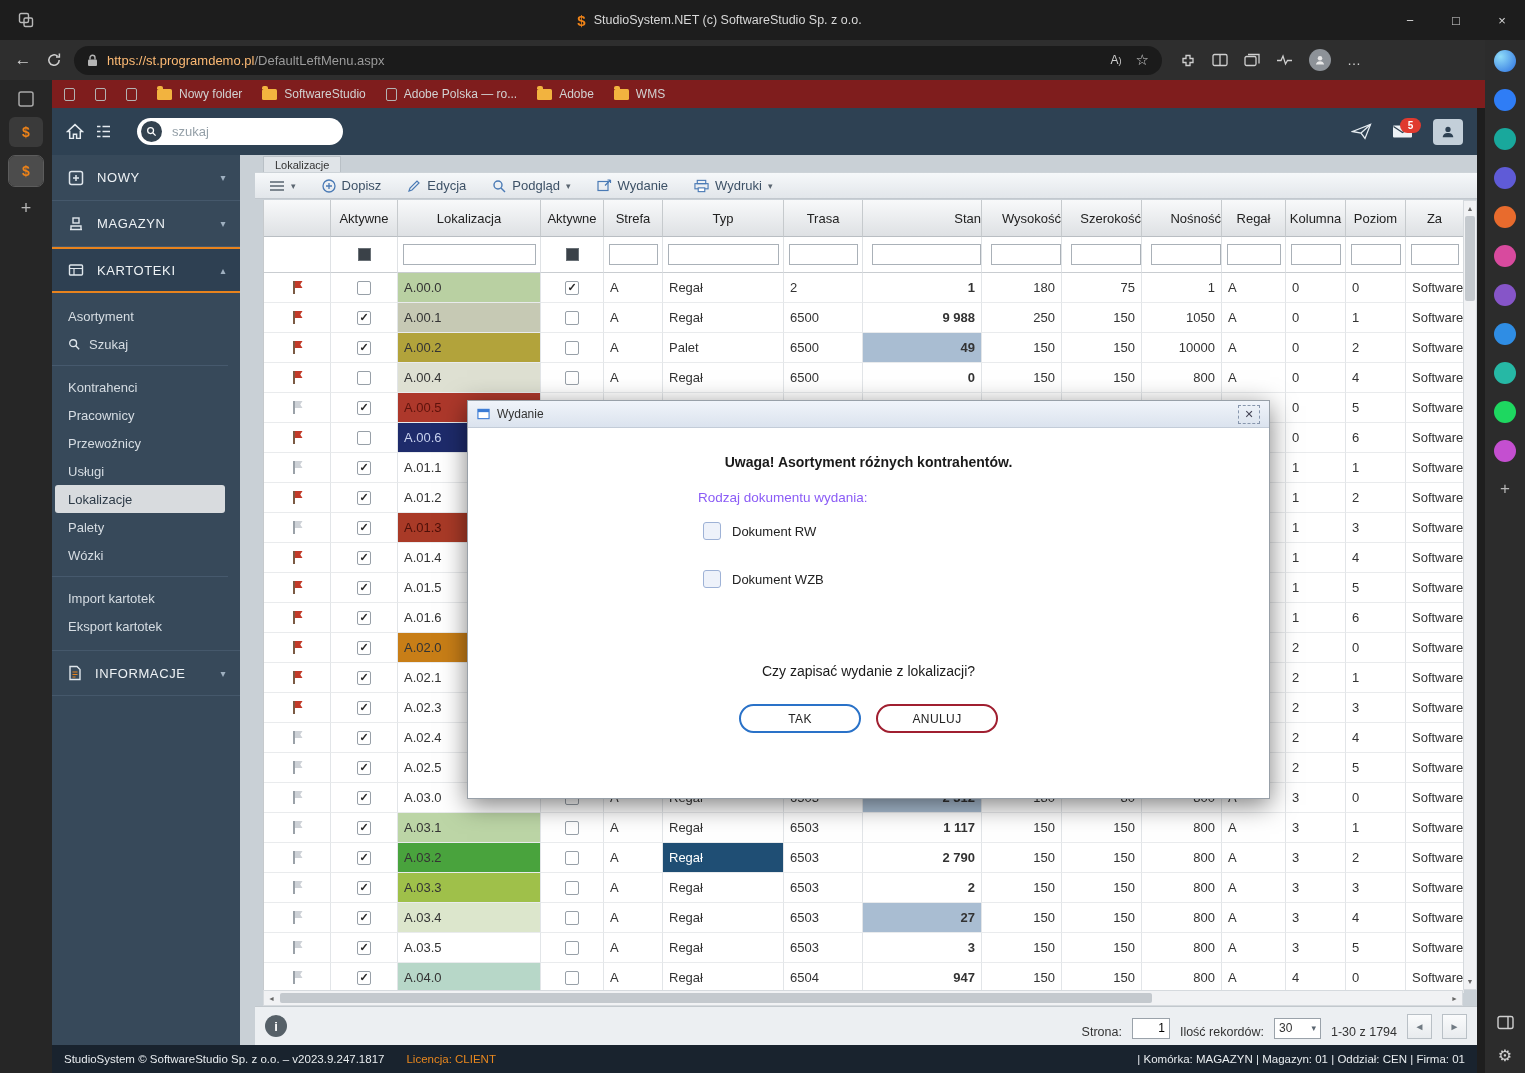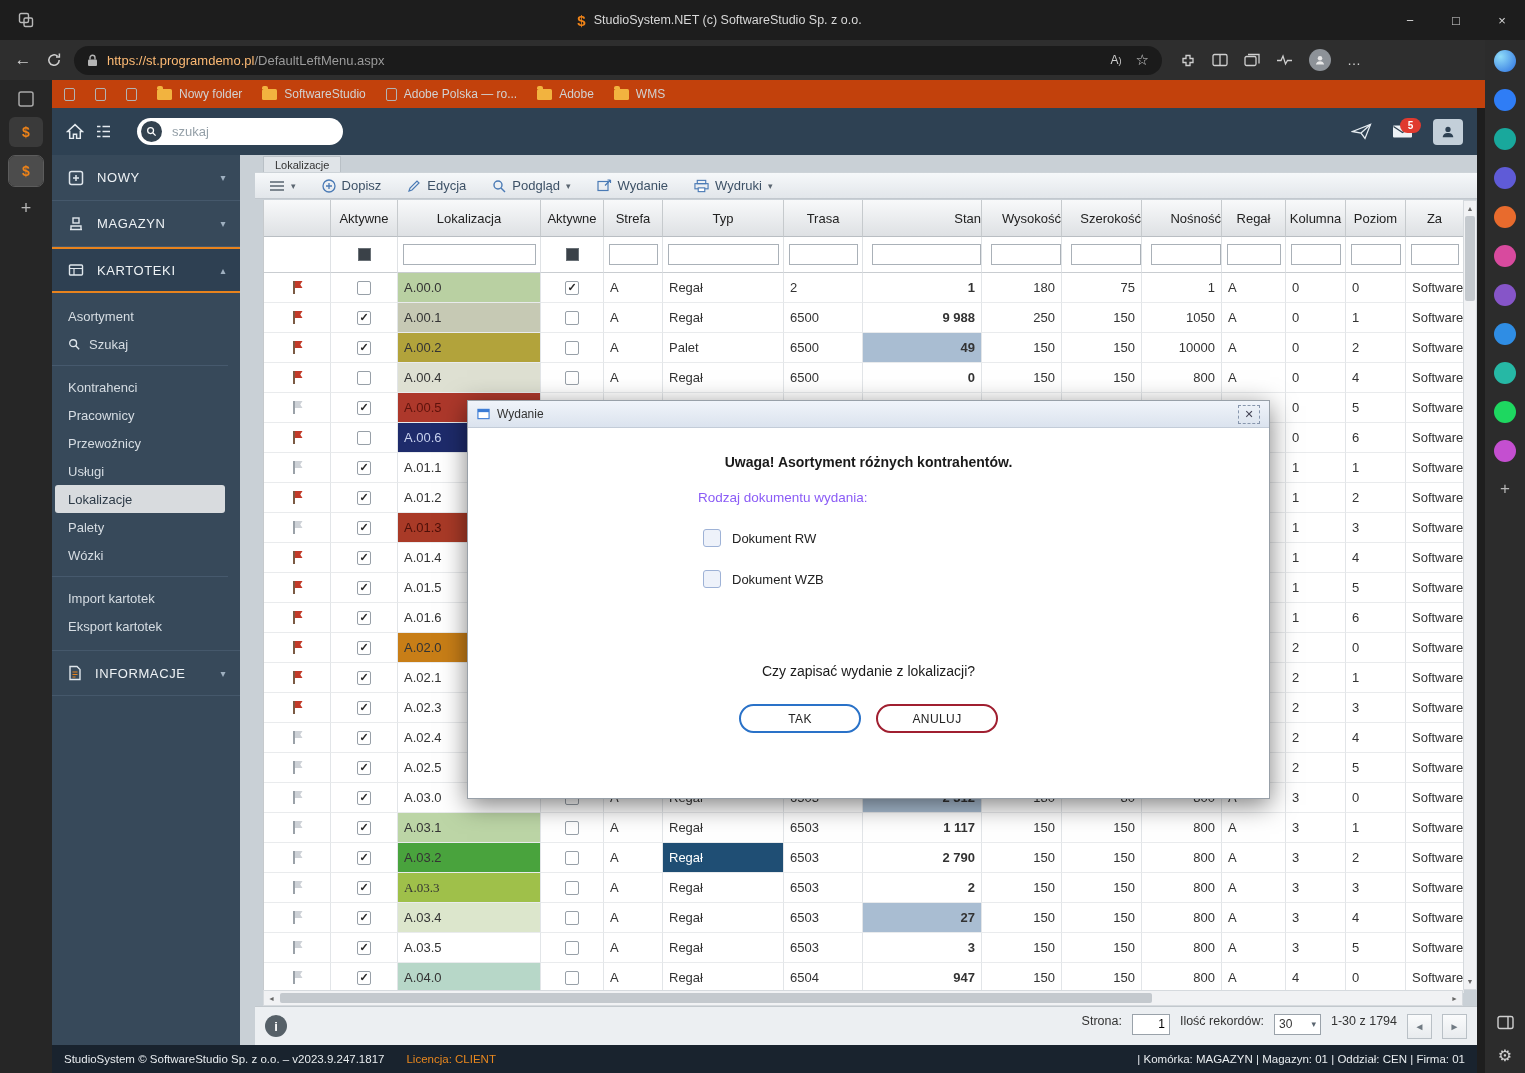--- a/index.html
+++ b/index.html
@@ -19,21 +19,21 @@
   .nav-ic{color:#cfcfcf;font-size:17px;width:22px;text-align:center;}
   .addr{flex:1;max-width:1062px;height:29px;background:#1b1b1b;border-radius:15px;display:flex;align-items:center;padding:0 13px;gap:9px;font-size:13px;}
   .url-host{color:#fdba74;}
   .url-path{color:#9b9b9b;}
   .addr-right{margin-left:auto;display:flex;align-items:center;gap:14px;color:#cfcfcf;font-size:12px;}
   .chrome-right{display:flex;align-items:center;gap:16px;margin-left:6px;color:#cfcfcf;}
   .star{font-size:15px;}
   .avatar{width:22px;height:22px;border-radius:50%;background:#8d9298;display:flex;align-items:center;justify-content:center;}
   .more{font-size:14px;letter-spacing:1px;}
 
-  .bookmarks{position:absolute;left:0;top:80px;width:1485px;height:28px;background:#c2410c;display:flex;align-items:center;padding-left:64px;box-sizing:border-box;gap:20px;color:#d2d2d2;font-size:12px;}
+  .bookmarks{position:absolute;left:0;top:80px;width:1485px;height:28px;background:#7f1d1d;display:flex;align-items:center;padding-left:64px;box-sizing:border-box;gap:20px;color:#d2d2d2;font-size:12px;}
   .bm{display:flex;align-items:center;gap:7px;}
   .pagei{width:11px;height:13px;border:1.5px solid #b3b3b3;border-radius:2px;box-sizing:border-box;display:inline-block;}
   .fold{width:15px;height:11px;background:#f2b33f;border-radius:1.5px;position:relative;display:inline-block;}
   .fold::before{content:"";position:absolute;top:-3px;left:0;width:6px;height:3px;background:#f2b33f;border-radius:2px 2px 0 0;}
 
   
   .vstrip{position:absolute;left:0;top:80px;width:52px;height:993px;background:#262626;display:flex;flex-direction:column;align-items:center;padding-top:10px;gap:9px;box-sizing:border-box;}
   .vtab{width:34px;height:30px;border-radius:6px;background:#3a3a3a;display:flex;align-items:center;justify-content:center;color:#ef8318;font-weight:bold;font-size:14px;}
   .vtab.active{background:#4c4c4c;outline:1px solid #5c5c5c;}
   .vplus{color:#b8b8b8;font-size:18px;margin-top:3px;}
@@ -108,21 +108,21 @@
   .vs-btn{height:15px;width:100%;display:flex;align-items:center;justify-content:center;font-size:7px;color:#666;}
   .vs-thumb{width:10px;height:85px;background:#c4c9ce;border-radius:2px;}
   .vs-spacer{flex:1;}
   .hscroll{position:absolute;left:8px;top:835px;width:1200px;height:16px;background:#f1f2f4;border:1px solid #d6dade;box-sizing:border-box;display:flex;align-items:center;}
   .hs-btn{width:15px;height:100%;display:flex;align-items:center;justify-content:center;font-size:7px;color:#666;}
   .hs-thumb{height:10px;width:872px;background:#c4c9ce;border-radius:2px;margin-left:1px;}
   .hs-spacer{flex:1;}
 
   .pgbar{position:absolute;left:0;top:851px;width:100%;height:39px;background:#eceff2;border-top:1px solid #c2c8cd;display:flex;align-items:center;padding:0 10px;box-sizing:border-box;font-size:12.5px;color:#333;}
   .info-ic{width:22px;height:22px;border-radius:50%;background:#566068;color:#fff;display:flex;align-items:center;justify-content:center;font-size:13px;font-weight:bold;}
-  .pg-right{margin-left:auto;display:flex;align-items:flex-start;gap:10px;}
+  .pg-right{margin-left:auto;display:flex;align-items:flex-end;gap:10px;}
   .pg-input{width:38px;height:21px;border:1px solid #9aa2aa;background:#fff;font:12px "Liberation Sans",sans-serif;text-align:right;padding:0 4px;box-sizing:border-box;}
   .pg-select{width:47px;height:21px;border:1px solid #9aa2aa;background:#fff;display:flex;align-items:center;justify-content:space-between;padding:0 4px;box-sizing:border-box;font-size:12px;}
   .pg-nav{width:23px;height:23px;border:1px solid #b9c0c6;background:linear-gradient(#fafbfc,#e8ebee);display:flex;align-items:center;justify-content:center;color:#707a83;font-size:10px;}
 
   .footer{position:absolute;left:52px;top:1045px;width:1425px;height:28px;background:#19232e;display:flex;align-items:center;padding:0 12px;box-sizing:border-box;font-size:11.5px;color:#e8ecef;gap:22px;}
   .lic{color:#e8871e;}
   .footer-right{margin-left:auto;}
 
   
   .modal{position:absolute;left:467px;top:400px;width:801px;height:397px;background:#fff;border:1px solid #98a0a8;box-shadow:0 6px 24px rgba(0,0,0,.5);z-index:50;}
@@ -983,21 +983,21 @@
             <div class="td c13">2</div>
             <div class="td c14">Software</div>
           </div>
           <div class="tr">
             <div class="td c0">
               <span class="flag gray"></span>
             </div>
             <div class="td c1">
               <span class="cb checked"></span>
             </div>
-            <div class="td c2" style="background: rgb(159, 192, 74); font-family: Liberation Serif, serif;">A.03.3</div>
+            <div class="td c2" style="background: rgb(159, 192, 74);">A.03.3</div>
             <div class="td c3">
               <span class="cb"></span>
             </div>
             <div class="td c4">A</div>
             <div class="td c5">Regał</div>
             <div class="td c6">6503</div>
             <div class="td c7">2</div>
             <div class="td c8">150</div>
             <div class="td c9">150</div>
             <div class="td c10">800</div>
@@ -1122,21 +1122,21 @@
         <svg width="13" height="12" viewBox="0 0 14 12">
           <rect x="1" y="1" width="12" height="10" fill="#fff" stroke="#3a7bd5" stroke-width="1.2"></rect>
           <rect x="1" y="1" width="12" height="3" fill="#3a7bd5"></rect>
         </svg>
       </span>
     <span>Wydanie</span>
     <span class="modal-close">✕</span>
   </div>
   <div class="m-warning">Uwaga! Asortyment różnych kontrahentów.</div>
   <div class="m-doclabel">Rodzaj dokumentu wydania:</div>
-  <div class="m-cb" style="top:128px;">
+  <div class="m-cb" style="top:121px;">
     <span class="box"></span>
     <span>Dokument RW</span>
   </div>
   <div class="m-cb" style="top:169px;">
     <span class="box"></span>
     <span>Dokument WZB</span>
   </div>
   <div class="m-q">Czy zapisać wydanie z lokalizacji?</div>
   <div class="m-btns">
     <span class="btn-pill btn-yes">TAK</span>

